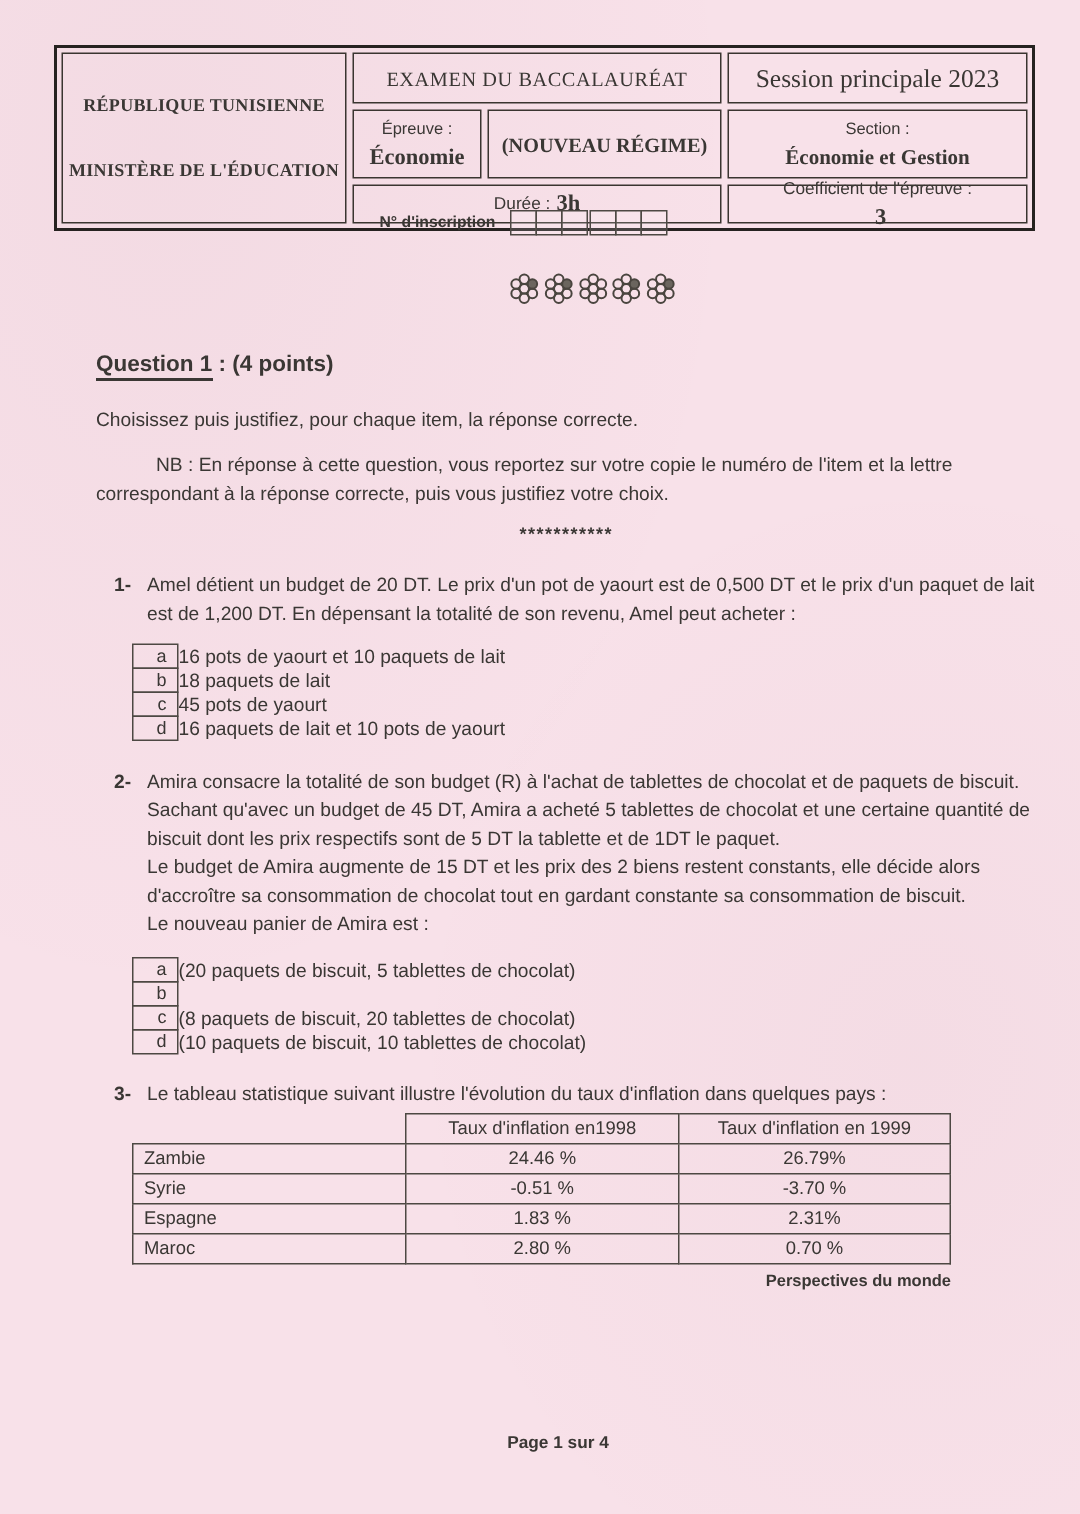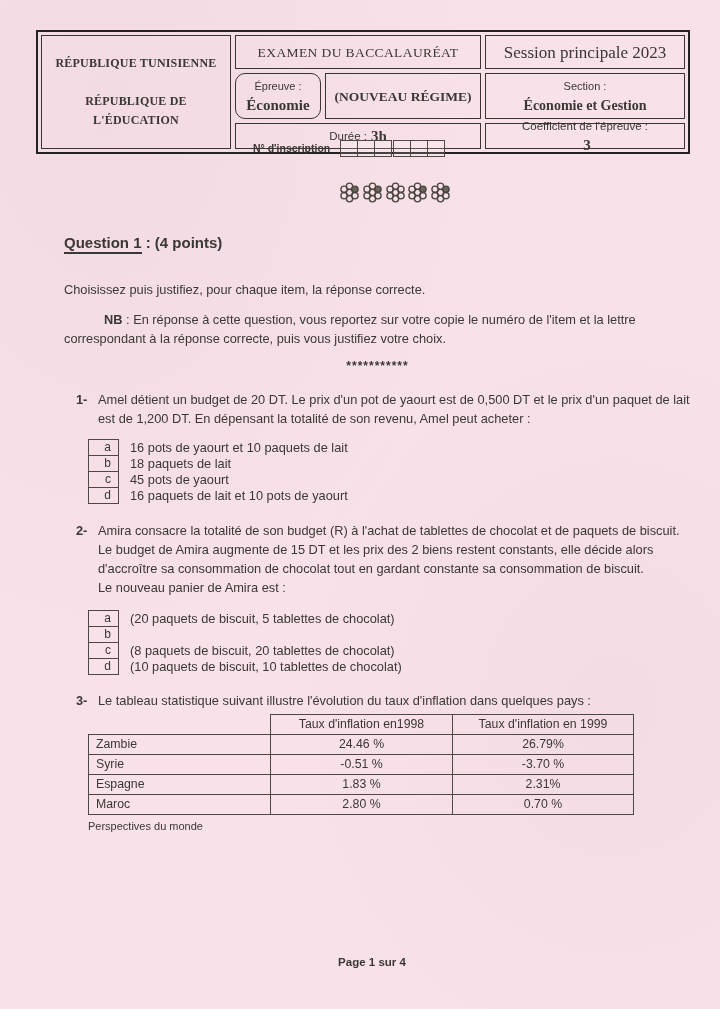--- a/index.html
+++ b/index.html
@@ -29,21 +29,21 @@
   }
   .hcell {
     border:1.5px solid #3a3530;
     display:flex; flex-direction:column;
     align-items:center; justify-content:center;
     text-align:center;
   }
   .hc-inst { grid-row:1/4; grid-column:1; justify-content:space-evenly; font-family:"Liberation Serif", serif; font-weight:bold; font-size:12px; letter-spacing:.2px; }
   .hc-exam { grid-column:2/4; grid-row:1; font-family:"Liberation Serif", serif; font-size:13.5px; letter-spacing:.4px; }
   .hc-session { grid-column:4; grid-row:1; font-family:"Liberation Serif", serif; font-size:17px; }
-  .hc-epreuve { grid-column:2; grid-row:2; font-size:11px;border-radius:10px; }
+  .hc-epreuve { grid-column:2; grid-row:2; font-size:11px; }
   .hc-epreuve .big { font-family:"Liberation Serif", serif; font-weight:bold; font-size:15px; }
   .hc-regime { grid-column:3; grid-row:2; font-family:"Liberation Serif", serif; font-weight:bold; font-size:13.5px; }
   .hc-section { grid-column:4; grid-row:2; font-size:11px; }
   .hc-section .big { font-family:"Liberation Serif", serif; font-weight:bold; font-size:14px; }
   .hc-duree { grid-column:2/4; grid-row:3; flex-direction:row; font-size:11.5px; }
   .hc-coeff { grid-column:4; grid-row:3; font-size:11.5px; }
   .bold-serif { font-family:"Liberation Serif", serif; font-weight:bold; font-size:15px; margin-left:4px; }
 
   
   .inscription { position:absolute; top:139px; left:253px; display:flex; align-items:center;text-align:right; }
@@ -53,54 +53,54 @@
   .insc-box.gap { margin-left:1px; }
 
   
   .ornament { position:absolute; top:182px; left:35px; width:720px; text-align:center; }
   .ornament svg { margin:0 -1px; vertical-align:middle; }
 
   
   .content { position:absolute; top:233px; left:64px; width:627px; }
   .q-title { font-size:15px; font-weight:bold; }
   .q-title .u { border-bottom:2px solid #3a3734; padding-bottom:1px; }
-  .intro { margin-top:28px; }
+  .intro { margin-top:18px; }
   .nb { margin-top:11px; text-indent:40px; }
-  .nb .nb-b { font-weight:bold; }
+  .nb .nb-b { font-weight:normal; }
   .separator { margin-top:9px; text-align:center; font-weight:bold; font-size:12px; letter-spacing:1px; }
 
   .item { position:relative; padding-left:34px; margin-top:14px; }
   .item-num { position:absolute; left:12px; top:0; font-weight:bold; }
   .item p { margin:0; }
   .options { margin-top:12px; margin-left:24px; }
   .opt-row { display:flex; align-items:center; margin-top:-1px; height:17px; }
   .opt-box {
     width:31px; height:17px; flex:0 0 31px;
     border:1.2px solid #4d4843;
     display:flex; align-items:center; justify-content:flex-end;
     padding-right:7px; font-size:12px;
   }
-  .opt-text { margin-left:11px; white-space:nowrap; }
+  .opt-text { white-space:nowrap; }
 
   
   .tbl { margin-top:4px; margin-left:24px; width:546px; border-collapse:collapse; font-size:12.3px; }
   .tbl td { border:1.2px solid #4d4843; height:19px; padding:0 7px; }
   .tbl td.noborder { border:none; }
   .tbl td.center { text-align:center; }
-  .tbl-source { margin-left:24px; width:546px; text-align:left; font-size:11px; margin-top:2px; }
+  .tbl-source { margin-left:24px; width:546px; text-align:right; font-size:11px; margin-top:2px;font-weight:bold; }
 
   .footer { position:absolute; top:953px; left:12px; width:720px; text-align:center; font-weight:bold; font-size:11.5px; }
 </style>
 </head>
 <body>
 
 <div class="hdr">
   <div class="hcell hc-inst">
     <div>RÉPUBLIQUE TUNISIENNE</div>
-    <div>RÉPUBLIQUE DE L'ÉDUCATION</div>
+    <div>MINISTÈRE DE L'ÉDUCATION</div>
   </div>
   <div class="hcell hc-exam">EXAMEN DU BACCALAURÉAT</div>
   <div class="hcell hc-session">Session principale 2023</div>
   <div class="hcell hc-epreuve">
     <div>Épreuve :</div>
     <div class="big">Économie</div>
   </div>
   <div class="hcell hc-regime">(NOUVEAU RÉGIME)</div>
   <div class="hcell hc-section">
     <div>Section :</div>
@@ -219,20 +219,21 @@
     </div>
     <div class="opt-row">
       <span class="opt-box">d</span>
       <span class="opt-text">16 paquets de lait et 10 pots de yaourt</span>
     </div>
   </div>
 
   <div class="item" style="margin-top:17px;">
     <span class="item-num">2-</span>
     <p>Amira consacre la totalité de son budget (R) à l'achat de tablettes de chocolat et de paquets de biscuit.</p>
+    <p>Sachant qu'avec un budget de 45 DT, Amira a acheté 5 tablettes de chocolat et une certaine quantité de biscuit dont les prix respectifs sont de 5 DT la tablette et de 1DT le paquet.</p>
     <p>Le budget de Amira augmente de 15 DT et les prix des 2 biens restent constants, elle décide alors d'accroître sa consommation de chocolat tout en gardant constante sa consommation de biscuit.</p>
     <p>Le nouveau panier de Amira est :</p>
   </div>
   <div class="options" style="margin-top:14px;">
     <div class="opt-row">
       <span class="opt-box">a</span>
       <span class="opt-text">(20 paquets de biscuit, 5 tablettes de chocolat)</span>
     </div>
     <div class="opt-row">
       <span class="opt-box">b</span>

